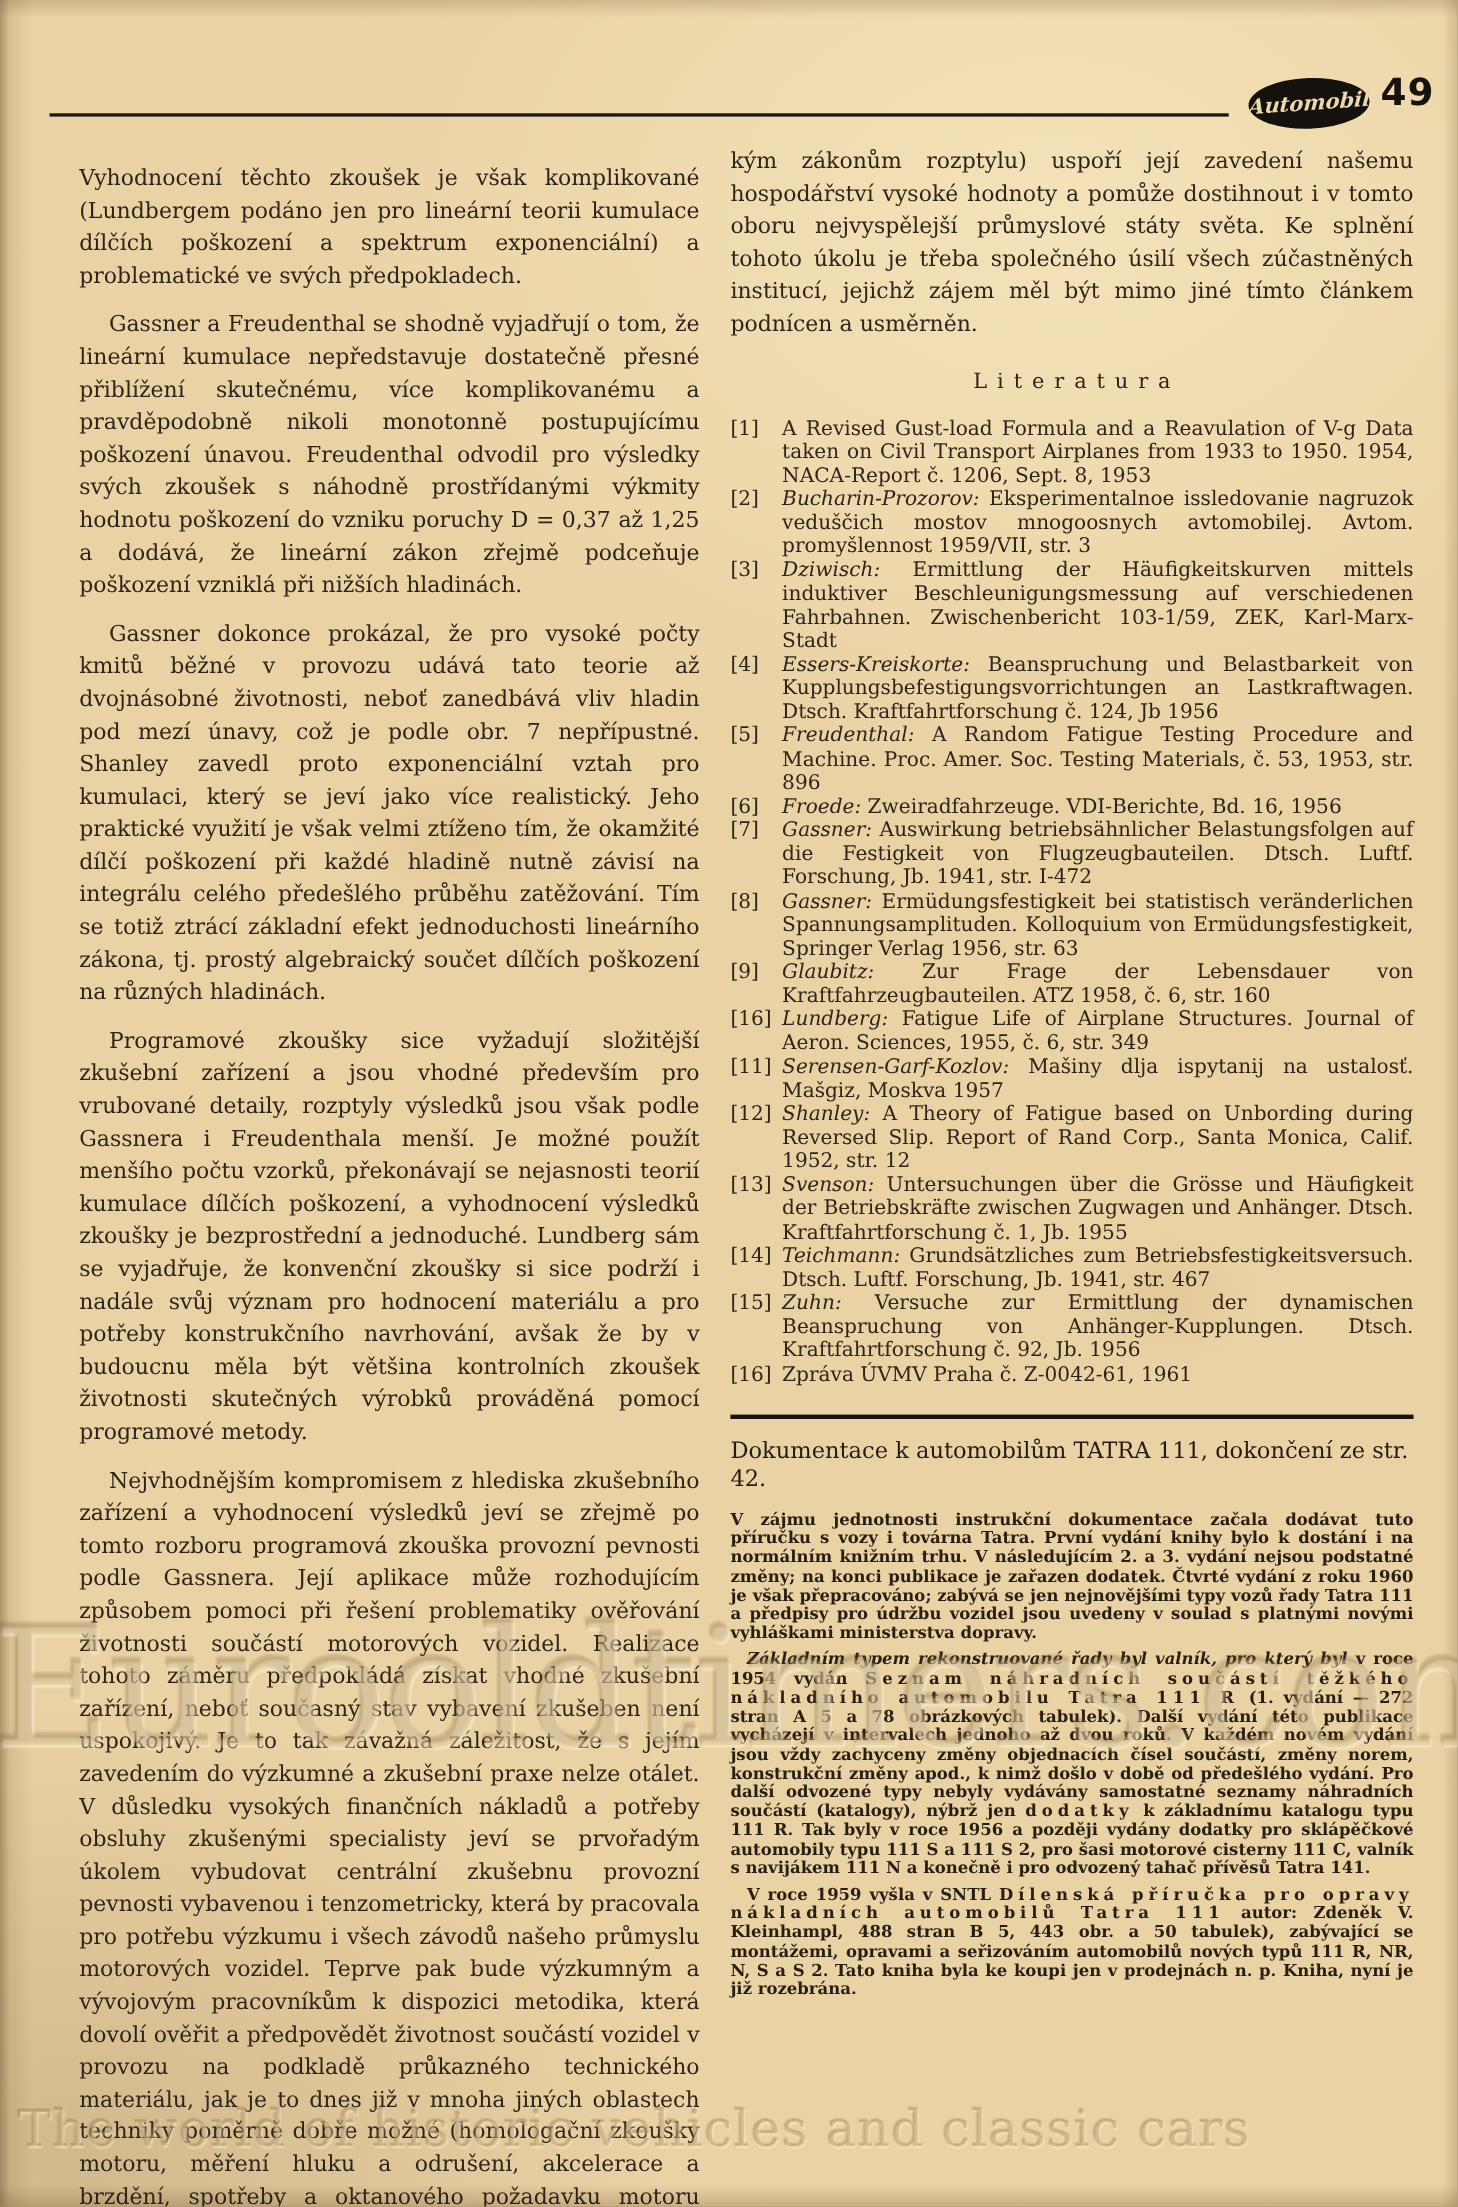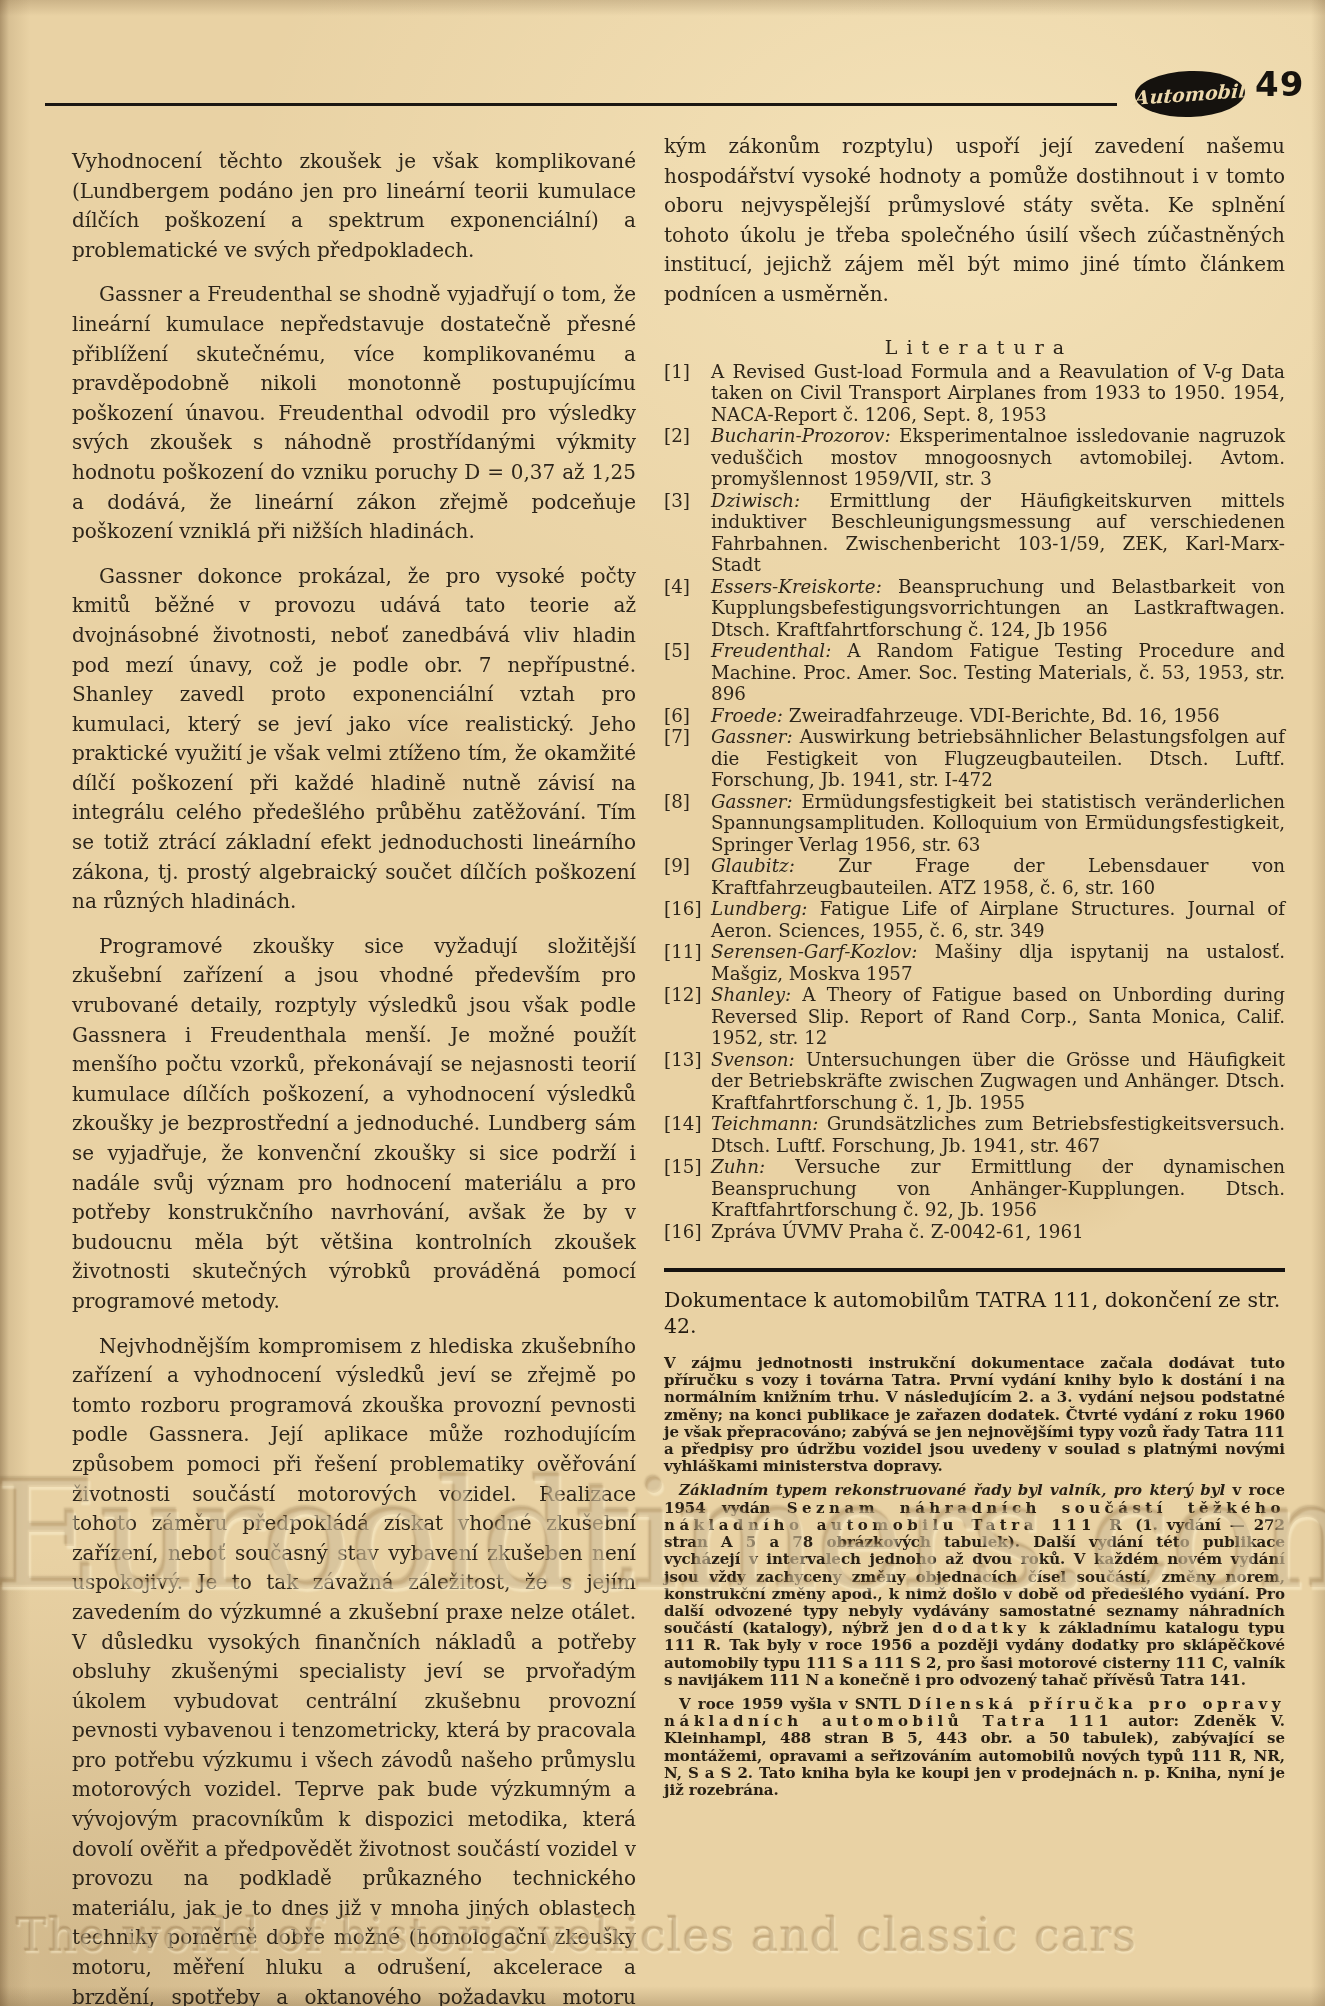--- a/index.html
+++ b/index.html
@@ -43,21 +43,21 @@
   .col-left  { position: absolute; left: 57px;  top: 132px; width: 594px; }
   .col-right { position: absolute; left: 664px; top: 132px; width: 621px; }
 
   .main-text { font-size: 20px; line-height: 29.6px; text-align: justify; hyphens: auto; }
   .col-left p { margin: 15px; text-indent: 27px; }
   .col-left p:first-of-type { text-indent: 0; }
   .intro { margin: 0; }
 
   .lit-heading {
     font-weight: normal; text-align: center; font-size: 19px;
-    letter-spacing: 9px; text-indent: 9px; margin: 26px 0 3px; color: #2a2217;
+    letter-spacing: 9px; text-indent: 9px; margin: 26px 0 21px; color: #2a2217;
   }
 
   .refs { font-size: 18.3px; line-height: 21.5px; }
   .ref { position: relative; padding-left: 47px; text-align: justify; hyphens: auto; }
   .ref .lbl { position: absolute; left: 0; top: 0; }
   .auth { font-style: italic; }
 
   .rule { height: 4px; background: #171310; margin: 26px 0 0; }
 
   .tatra-head { font-size: 20.5px; line-height: 26px; font-weight: normal; margin: 15px 0 16px; color: #241c12; }

